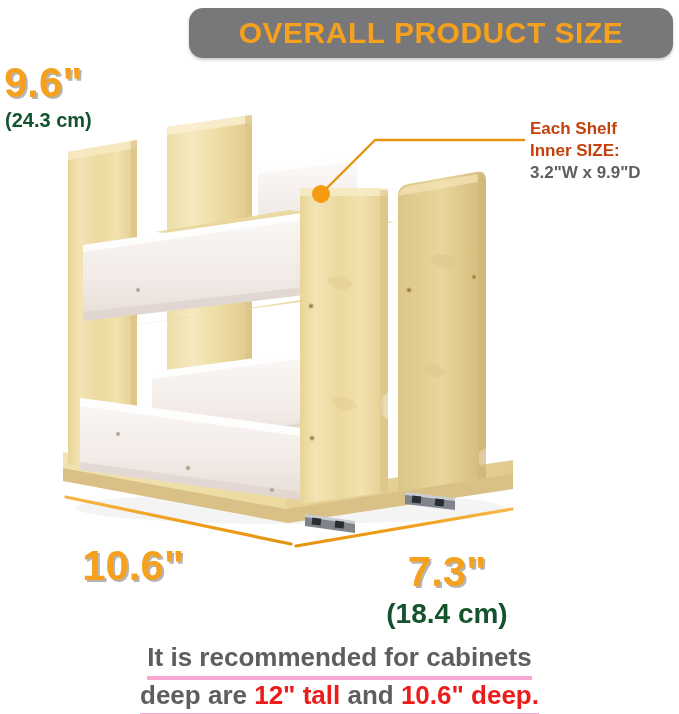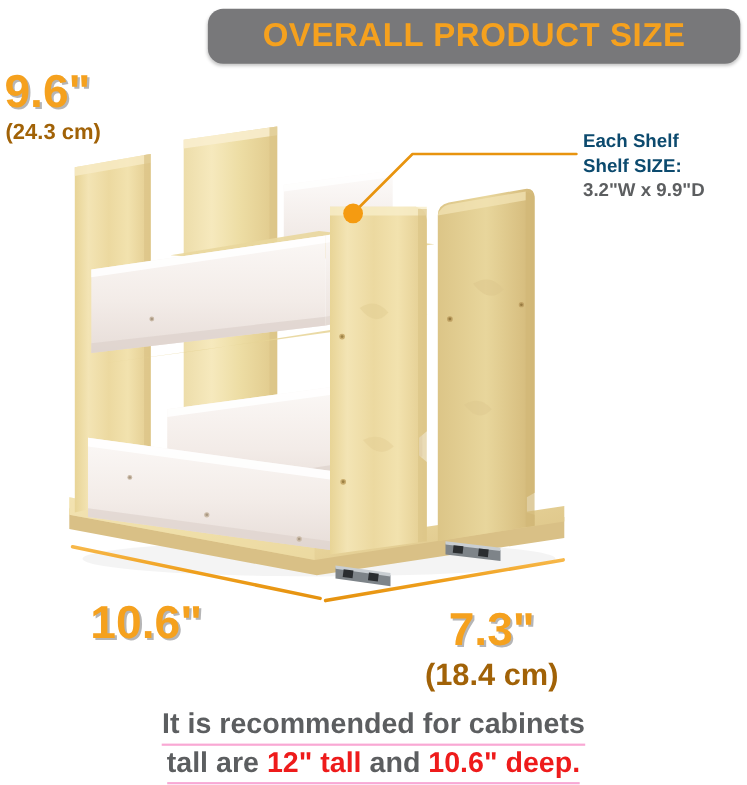--- a/index.html
+++ b/index.html
@@ -45,21 +45,21 @@
   .dim-block { position: absolute; }
   .dim-primary {
     color: #f5a11e;
     font-weight: bold;
     font-family: "Liberation Sans", sans-serif;
     line-height: 1;
     text-shadow: 2px 2px 0 rgba(120,120,122,0.55);
     white-space: nowrap;
   }
   .dim-secondary {
-    color: #a16207;
+    color: #14532d;
     font-weight: bold;
     font-family: "Liberation Sans", sans-serif;
     line-height: 1;
     white-space: nowrap;
     text-align: center;
   }
 
   #dim-height { left: 4px; top: 62px; }
   #dim-height .dim-primary { font-size: 42px; }
   #dim-height .dim-secondary { font-size: 20px; margin-top: 6px; margin-left: 1px; }
@@ -74,21 +74,21 @@
 
   
   #callout-text {
     position: absolute;
     left: 530px;
     top: 118px;
     line-height: 1.28;
     white-space: nowrap;
   }
   .callout-line-accent {
-    color: #0c4a6e;
+    color: #c2410c;
     font-size: 17px;
     font-weight: bold;
     font-family: "Liberation Sans", sans-serif;
   }
   .callout-line-value {
     color: #5c5e60;
     font-size: 17px;
     font-weight: bold;
     font-family: "Liberation Sans", sans-serif;
   }
@@ -113,21 +113,21 @@
   #footer-note .fn-line {
     display: block;
     font-size: 26px;
     font-weight: bold;
     font-family: "Liberation Sans", sans-serif;
     color: #5c5e60;
     white-space: nowrap;
   }
   #footer-note .fn-inner {
     display: inline-block;
-    border-bottom: 2px solid #f9a8d4;
+    border-bottom: 4px solid #f9a8d4;
     padding-bottom: 2px;
   }
   .fn-red { color: #ee1b1b; }
 </style>
 </head>
 <body>
 
 <div id="page">
 
   <div class="header-badge">
@@ -314,26 +314,26 @@
     <div class="dim-primary">10.6"</div>
   </div>
 
   <div class="dim-block" id="dim-depth">
     <div class="dim-primary">7.3"</div>
     <div class="dim-secondary">(18.4 cm)</div>
   </div>
 
   <div id="callout-text">
     <div class="callout-line-accent">Each Shelf</div>
-    <div class="callout-line-accent">Shelf SIZE:</div>
+    <div class="callout-line-accent">Inner SIZE:</div>
     <div class="callout-line-value">3.2"W x 9.9"D</div>
   </div>
 
   <div id="footer-note">
     <span class="fn-line">
       <span class="fn-inner">It is recommended for cabinets</span>
     </span>
     <span class="fn-line">
-      <span class="fn-inner"><span>tall are </span><span class="fn-red">12" tall</span><span> and </span><span class="fn-red">10.6" deep.</span></span>
+      <span class="fn-inner"><span>deep are </span><span class="fn-red">12" tall</span><span> and </span><span class="fn-red">10.6" deep.</span></span>
     </span>
   </div>
 
 </div>
 
 </body></html>

